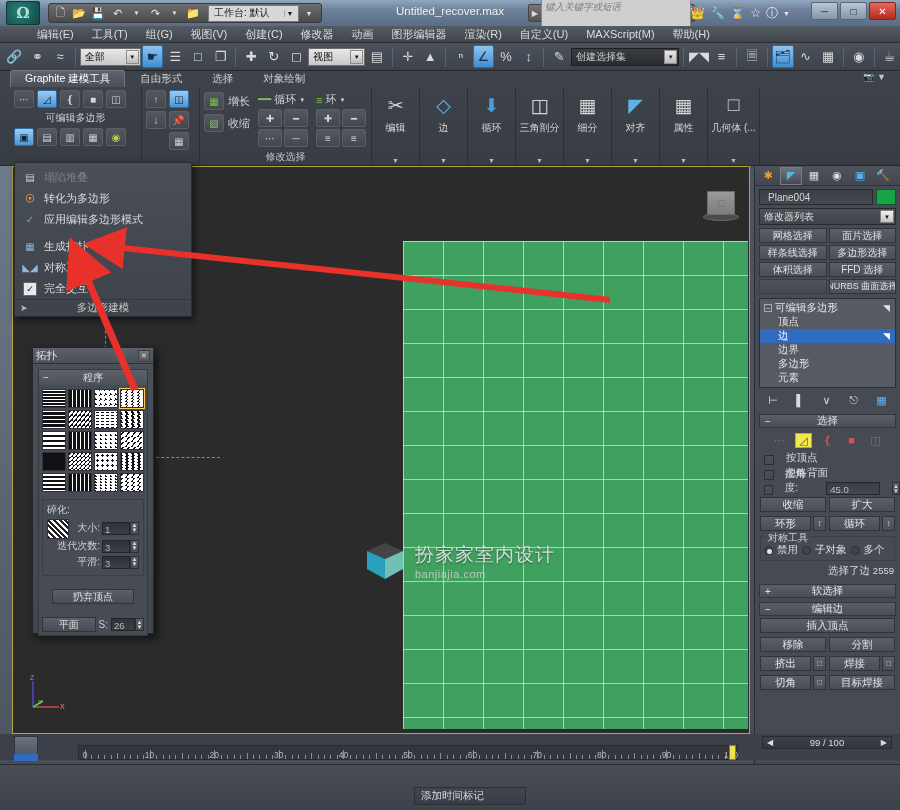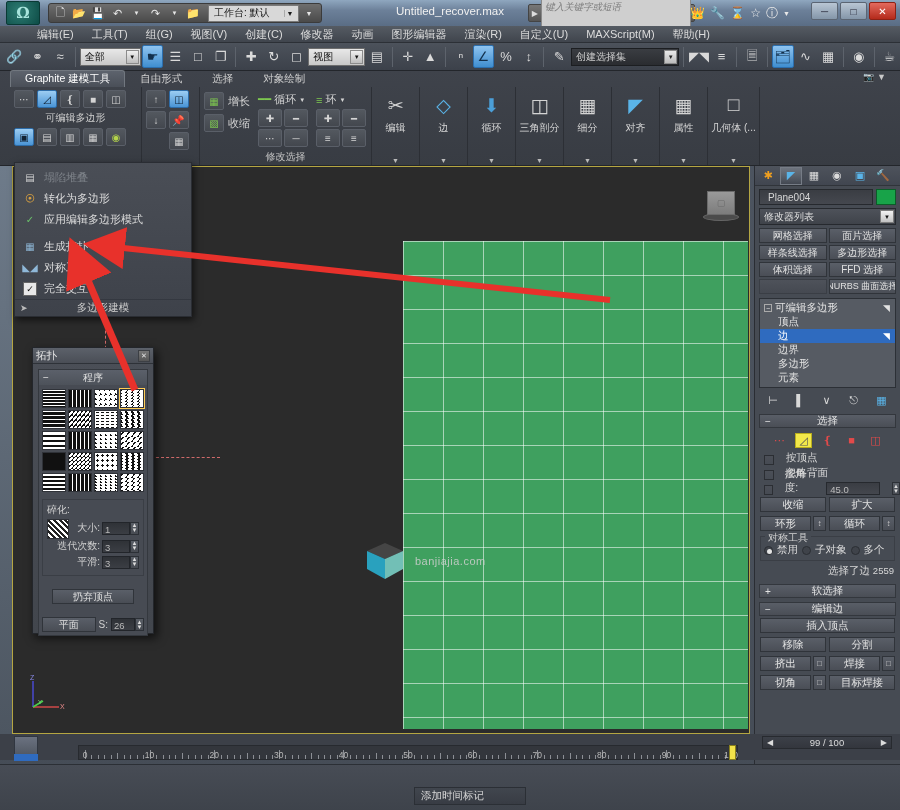--- a/index.html
+++ b/index.html
@@ -502,20 +502,21 @@
     </div>
     <div class="wmark">
       <div class="wcube">
         <svg width="44" height="44" viewBox="0 0 44 44">
           <polygon points="22,4 40,12 22,20 4,12" fill="#4a4a4a"></polygon>
           <polygon points="4,12 22,20 22,40 4,30" fill="#29b6d8"></polygon>
           <polygon points="40,12 22,20 22,40 40,30" fill="#7fd9cf"></polygon>
         </svg>
       </div>
       <div class="wtext">
+        <div class="wt1">扮家家室内设计</div>
         <div class="wt2">banjiajia.com</div>
       </div>
     </div>
     <div class="axis">
       <svg width="42" height="42" viewBox="0 0 42 42">
         <line x1="8" y1="34" x2="8" y2="8" stroke="#4a4ad0" stroke-width="1.5"></line>
         <line x1="8" y1="34" x2="34" y2="34" stroke="#d04a4a" stroke-width="1.5"></line>
         <line x1="8" y1="34" x2="18" y2="28" stroke="#4ad04a" stroke-width="1.5"></line>
         <text x="5" y="7" font-size="7" fill="#8a8ae8">Z</text>
         <text x="35" y="36" font-size="7" fill="#e88a8a">X</text>

